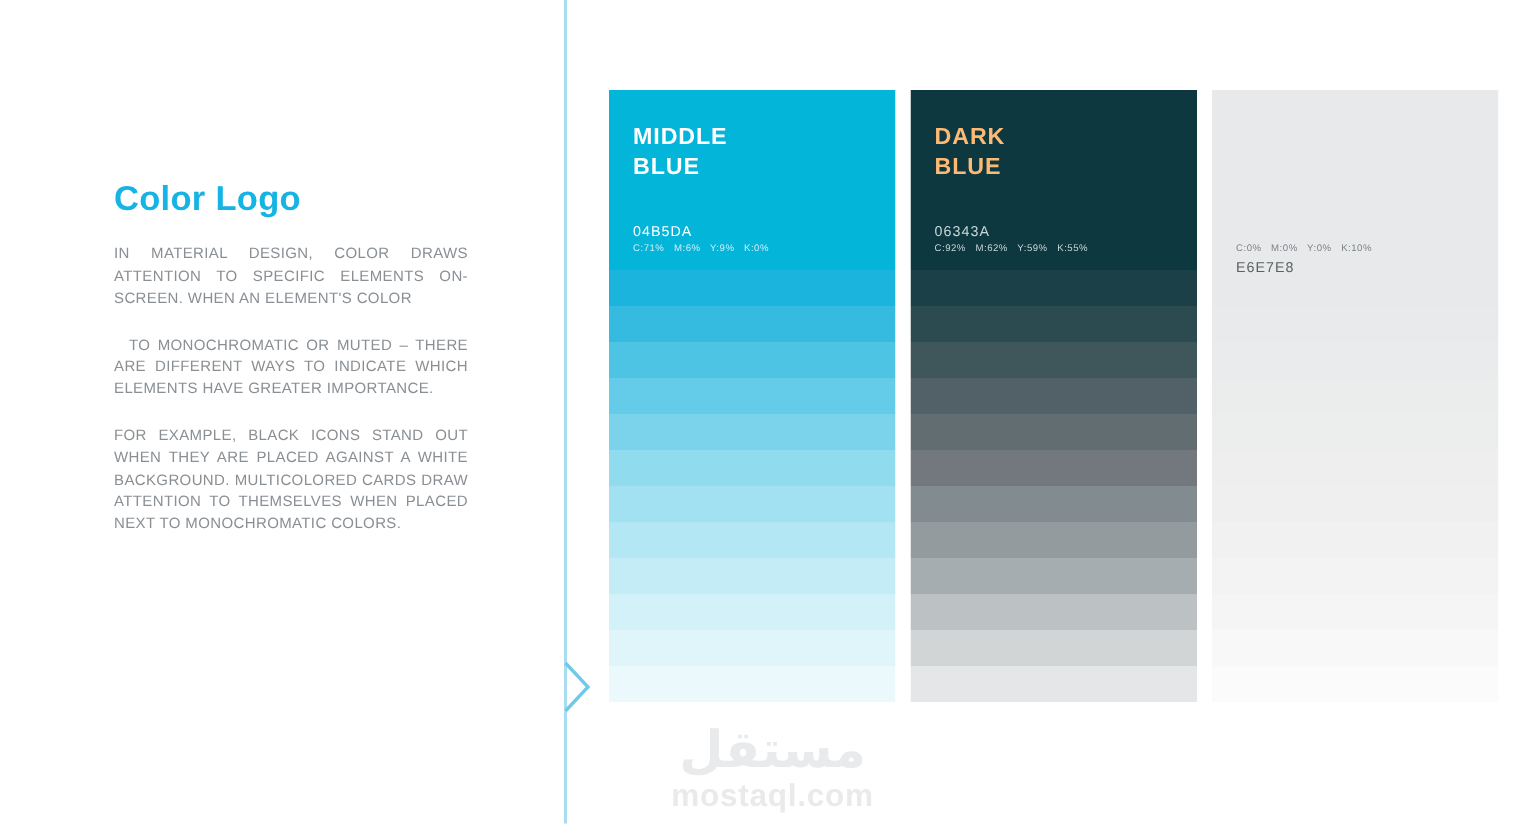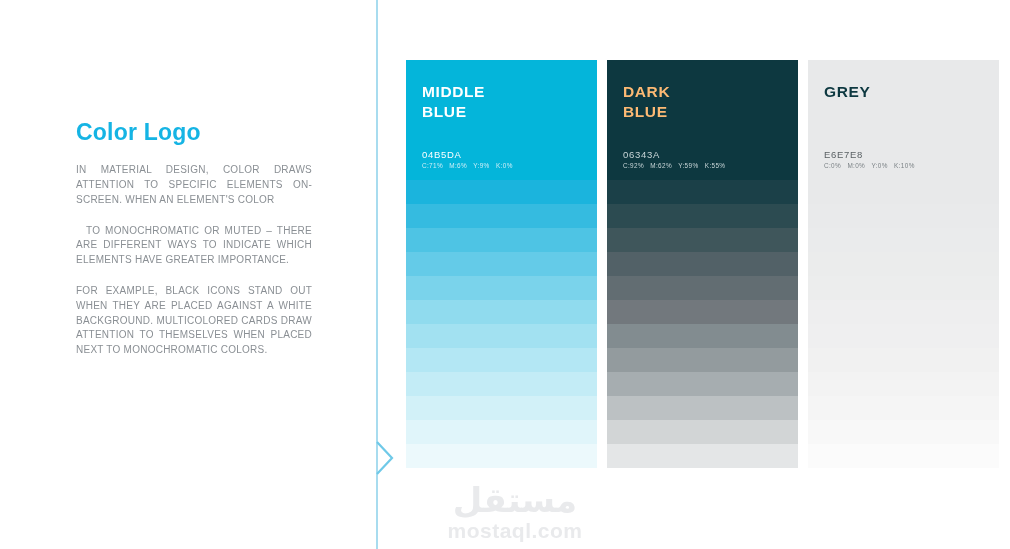--- a/index.html
+++ b/index.html
@@ -205,22 +205,21 @@
         <span style="background: rgb(147, 155, 158);"></span>
         <span style="background: rgb(166, 173, 176);"></span>
         <span style="background: rgb(188, 193, 195);"></span>
         <span style="background: rgb(210, 213, 214);"></span>
         <span style="background: rgb(228, 230, 231);"></span>
       </div>
   </div>
 
   <div class="card">
     <div class="card-head" style="background: rgb(232, 233, 234);">
-      <div class="card-title" style="color: rgb(13, 56, 64);">GREY</div>
-      <div class="card-hex" style="color: rgb(90, 97, 100);">E6E7E8</div>
+      <div class="card-hex" style="color: rgb(90, 97, 100); margin-top: 24px;">E6E7E8</div>
       <div class="card-cmyk" style="color: rgb(123, 130, 134);">C:0%   M:0%   Y:0%   K:10%</div>
     </div>
     <div class="ramp">
         <span style="background: rgb(232, 233, 234);"></span>
         <span style="background: rgb(233, 234, 235);"></span>
         <span style="background: rgb(234, 235, 236);"></span>
         <span style="background: rgb(235, 236, 236);"></span>
         <span style="background: rgb(236, 237, 237);"></span>
         <span style="background: rgb(238, 238, 239);"></span>
         <span style="background: rgb(239, 239, 240);"></span>

